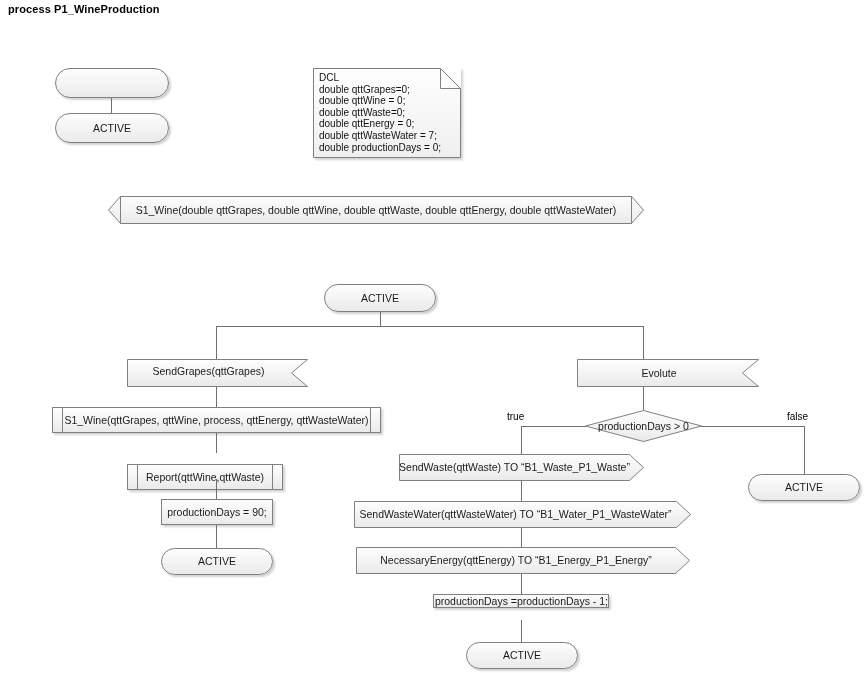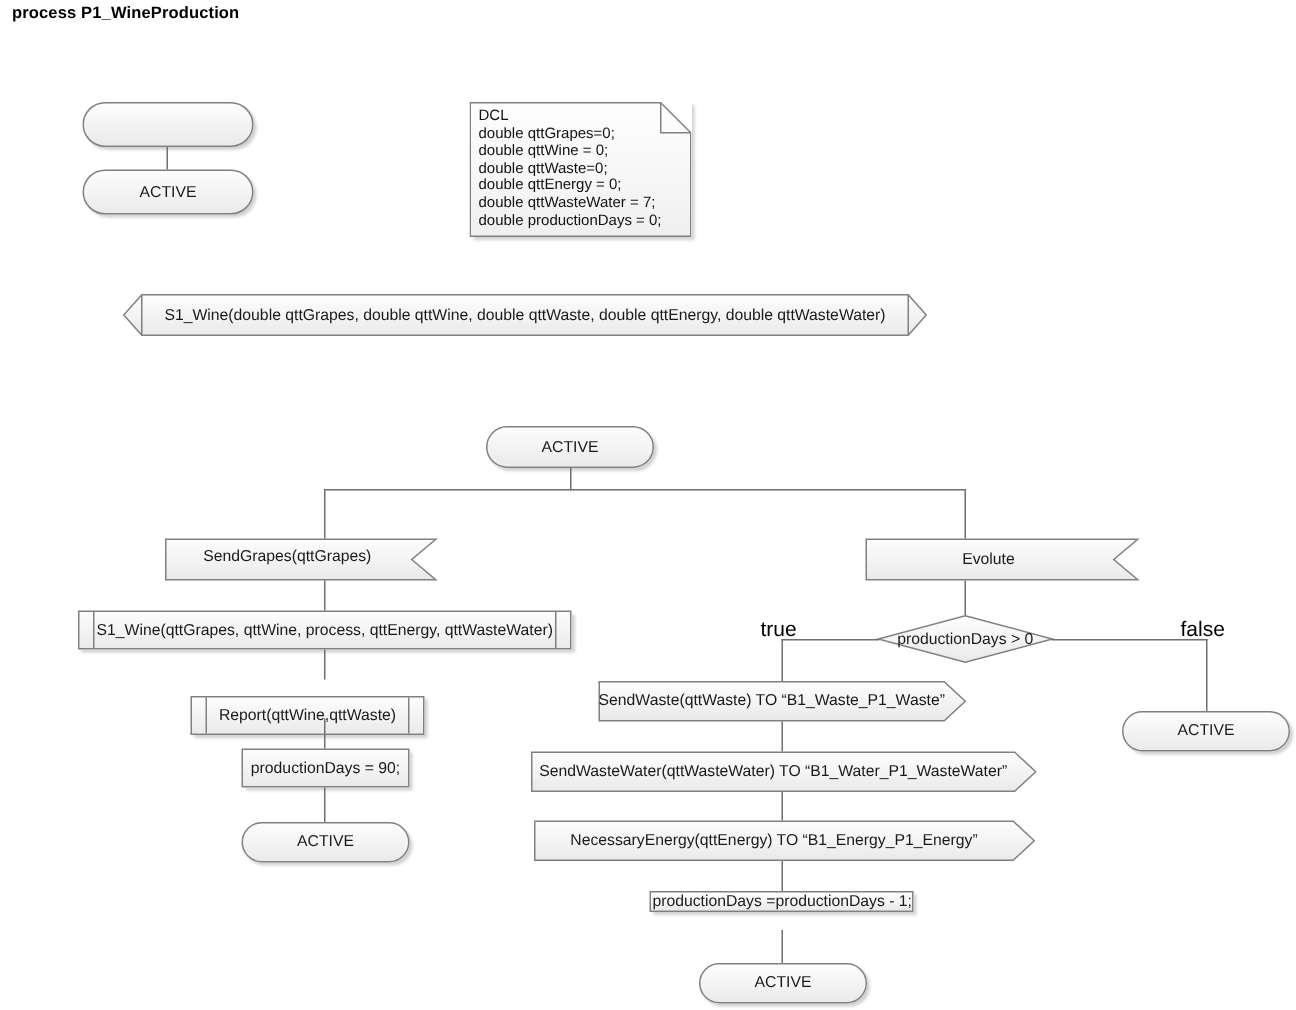--- a/index.html
+++ b/index.html
@@ -143,21 +143,21 @@
   
   .edge {
     position: absolute;
     background: #6f6f6f;
   }
   .edge.v { width: 1px; }
   .edge.h { height: 1px; }
 
   .edge-label {
     position: absolute;
-    font-size: 14px;
+    font-size: 10px;
     color: #000;
     white-space: nowrap;
   }
 </style>
 </head>
 <body>
 
 <div id="canvas">
 
   <div class="diagram-title">process P1_WineProduction</div>
@@ -188,21 +188,21 @@
       <div>DCL</div>
       <div>double qttGrapes=0;</div>
       <div>double qttWine = 0;</div>
       <div>double qttWaste=0;</div>
       <div>double qttEnergy = 0;</div>
       <div>double qttWasteWater = 7;</div>
       <div>double productionDays = 0;</div>
     </div>
   </div>
 
-  <div class="node sig-both" style="left:82px; top:196px; width:536px; height:28px;">
+  <div class="node sig-both" style="left:108px; top:196px; width:536px; height:28px;">
     <svg class="shape-svg" width="536" height="28" viewBox="0 0 536 28">
       <defs>
         <linearGradient id="g1" x1="0" y1="0" x2="0" y2="1">
           <stop offset="0%" stop-color="#fdfdfd"></stop>
           <stop offset="55%" stop-color="#f3f3f3"></stop>
           <stop offset="100%" stop-color="#e9e9e9"></stop>
         </linearGradient>
       </defs>
       <path d="M12.5,0.5 L523.5,0.5 L535.5,14 L523.5,27.5 L12.5,27.5 L0.5,14 Z" fill="url(#g1)" stroke="#808080" stroke-width="1"></path>
       <line x1="12.5" y1="0.5" x2="12.5" y2="27.5" stroke="#808080" stroke-width="1"></line>
@@ -213,21 +213,21 @@
 
   <div class="node state" style="left:324px; top:284px; width:112px; height:28px;">
     <span class="shape-label">ACTIVE</span>
   </div>
 
   <div class="edge v" style="left:380px; top:312px; height:15px;"></div>
   <div class="edge h" style="left:216px; top:326px; width:428px;"></div>
   <div class="edge v" style="left:216px; top:326px; height:33px;"></div>
   <div class="edge v" style="left:643px; top:326px; height:33px;"></div>
 
-  <div class="node sig-in" style="left:110px; top:359px; width:181px; height:24px;">
+  <div class="node sig-in" style="left:127px; top:359px; width:181px; height:24px;">
     <svg class="shape-svg" width="181" height="28" viewBox="0 0 181 28">
       <defs>
         <linearGradient id="g2" x1="0" y1="0" x2="0" y2="1">
           <stop offset="0%" stop-color="#fdfdfd"></stop>
           <stop offset="55%" stop-color="#f3f3f3"></stop>
           <stop offset="100%" stop-color="#e9e9e9"></stop>
         </linearGradient>
       </defs>
       <path d="M0.5,0.5 L180.5,0.5 L164.5,14 L180.5,27.5 L0.5,27.5 Z" fill="url(#g2)" stroke="#808080" stroke-width="1"></path>
     </svg>

